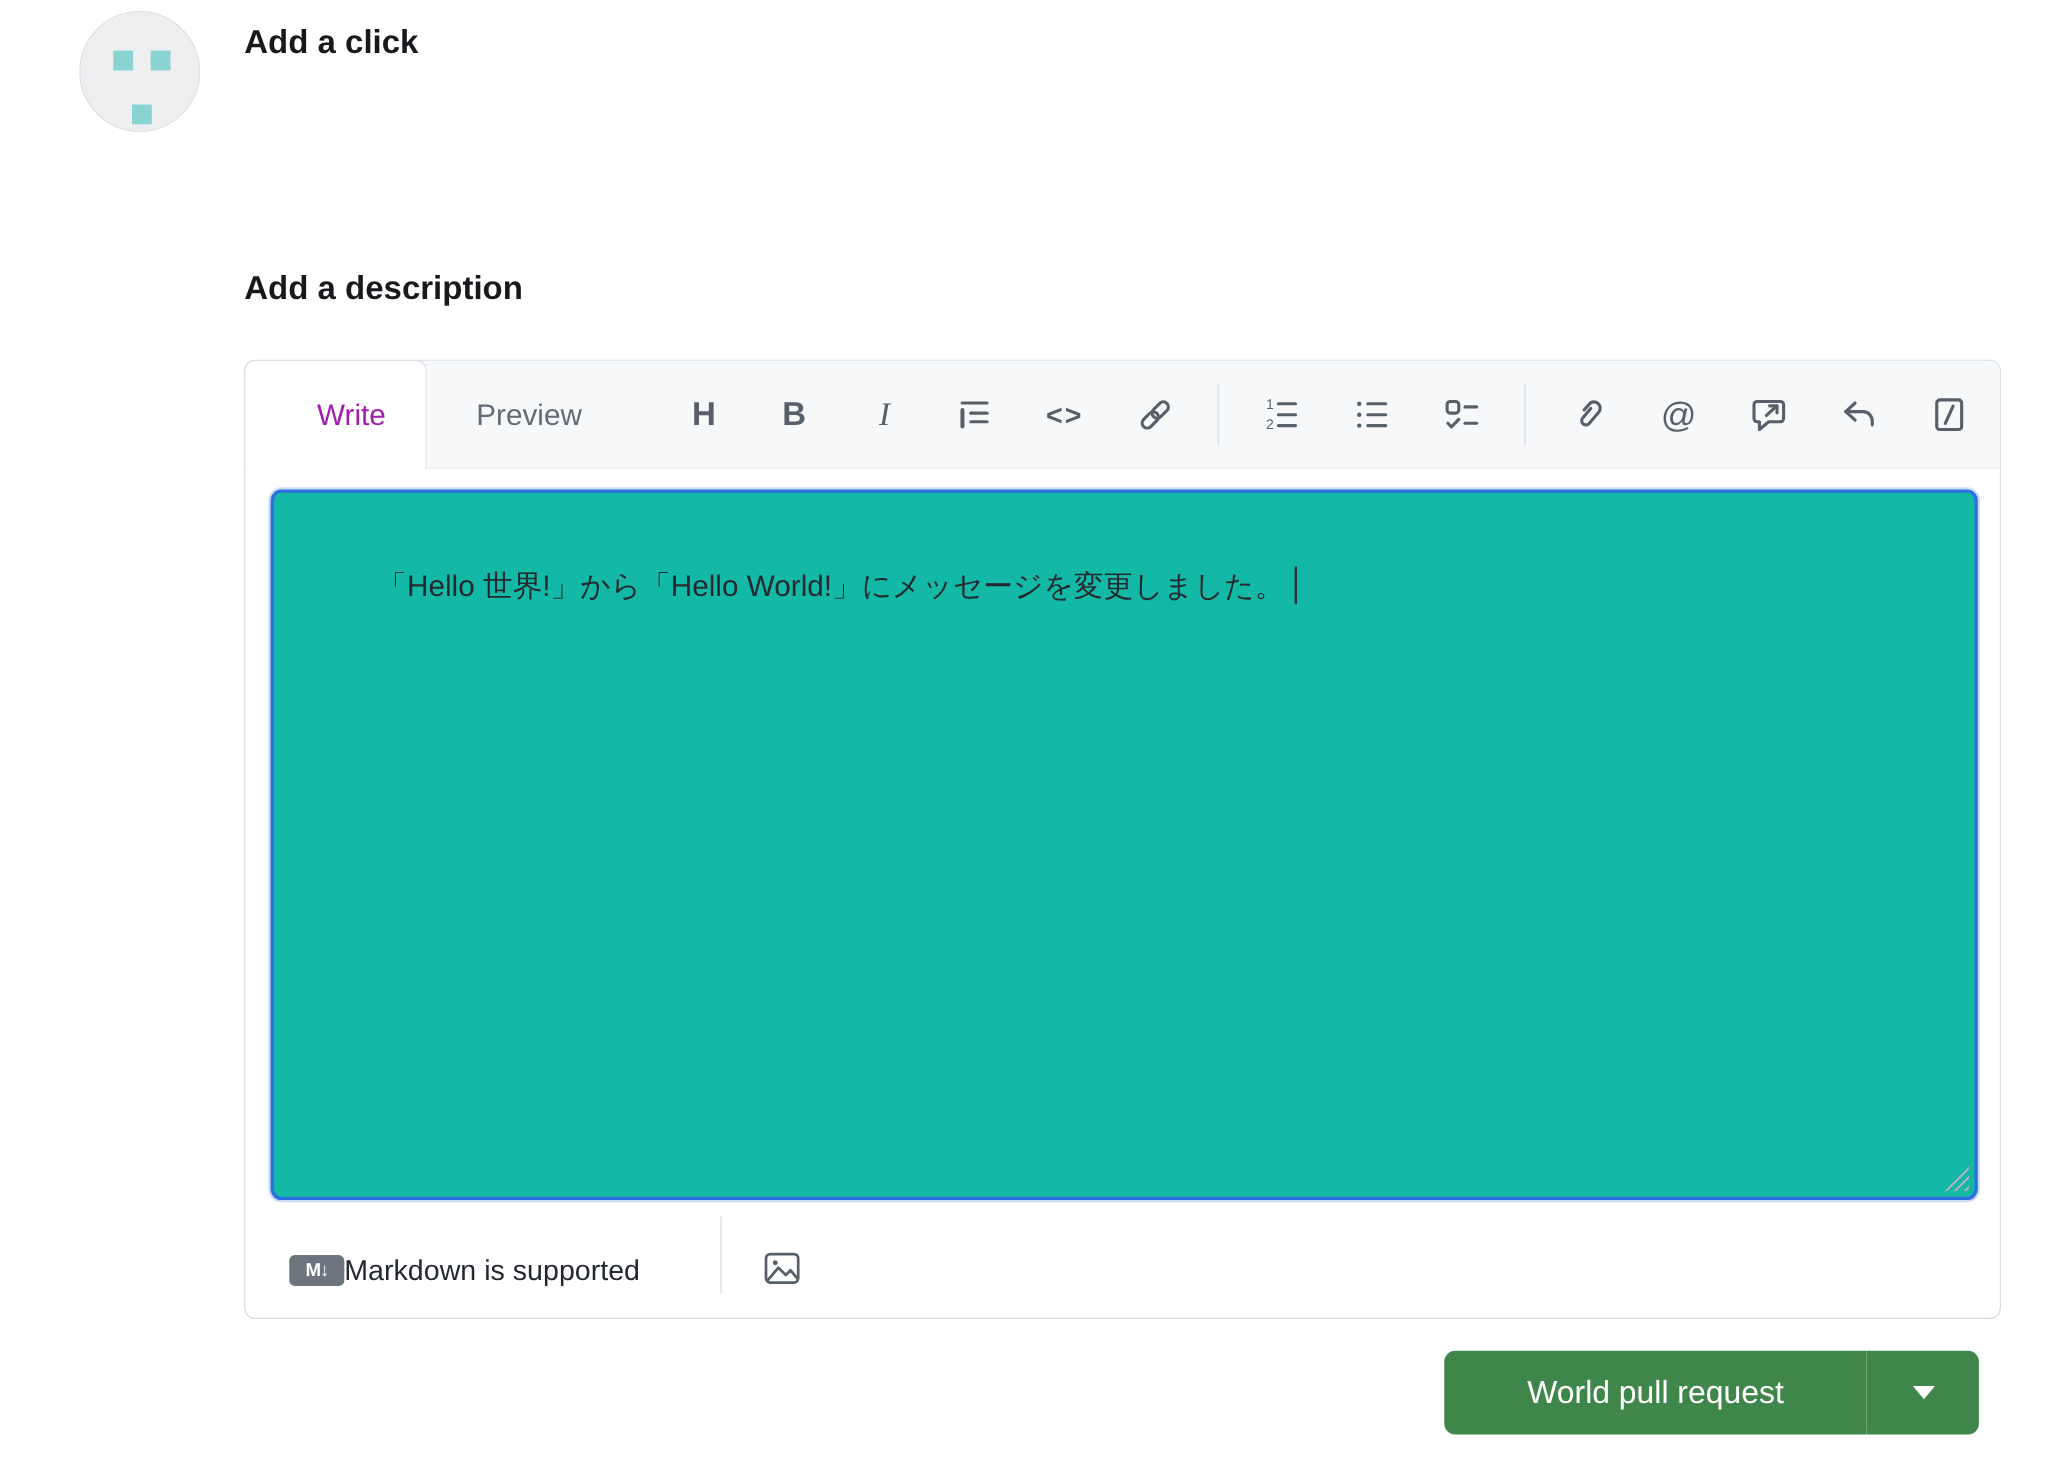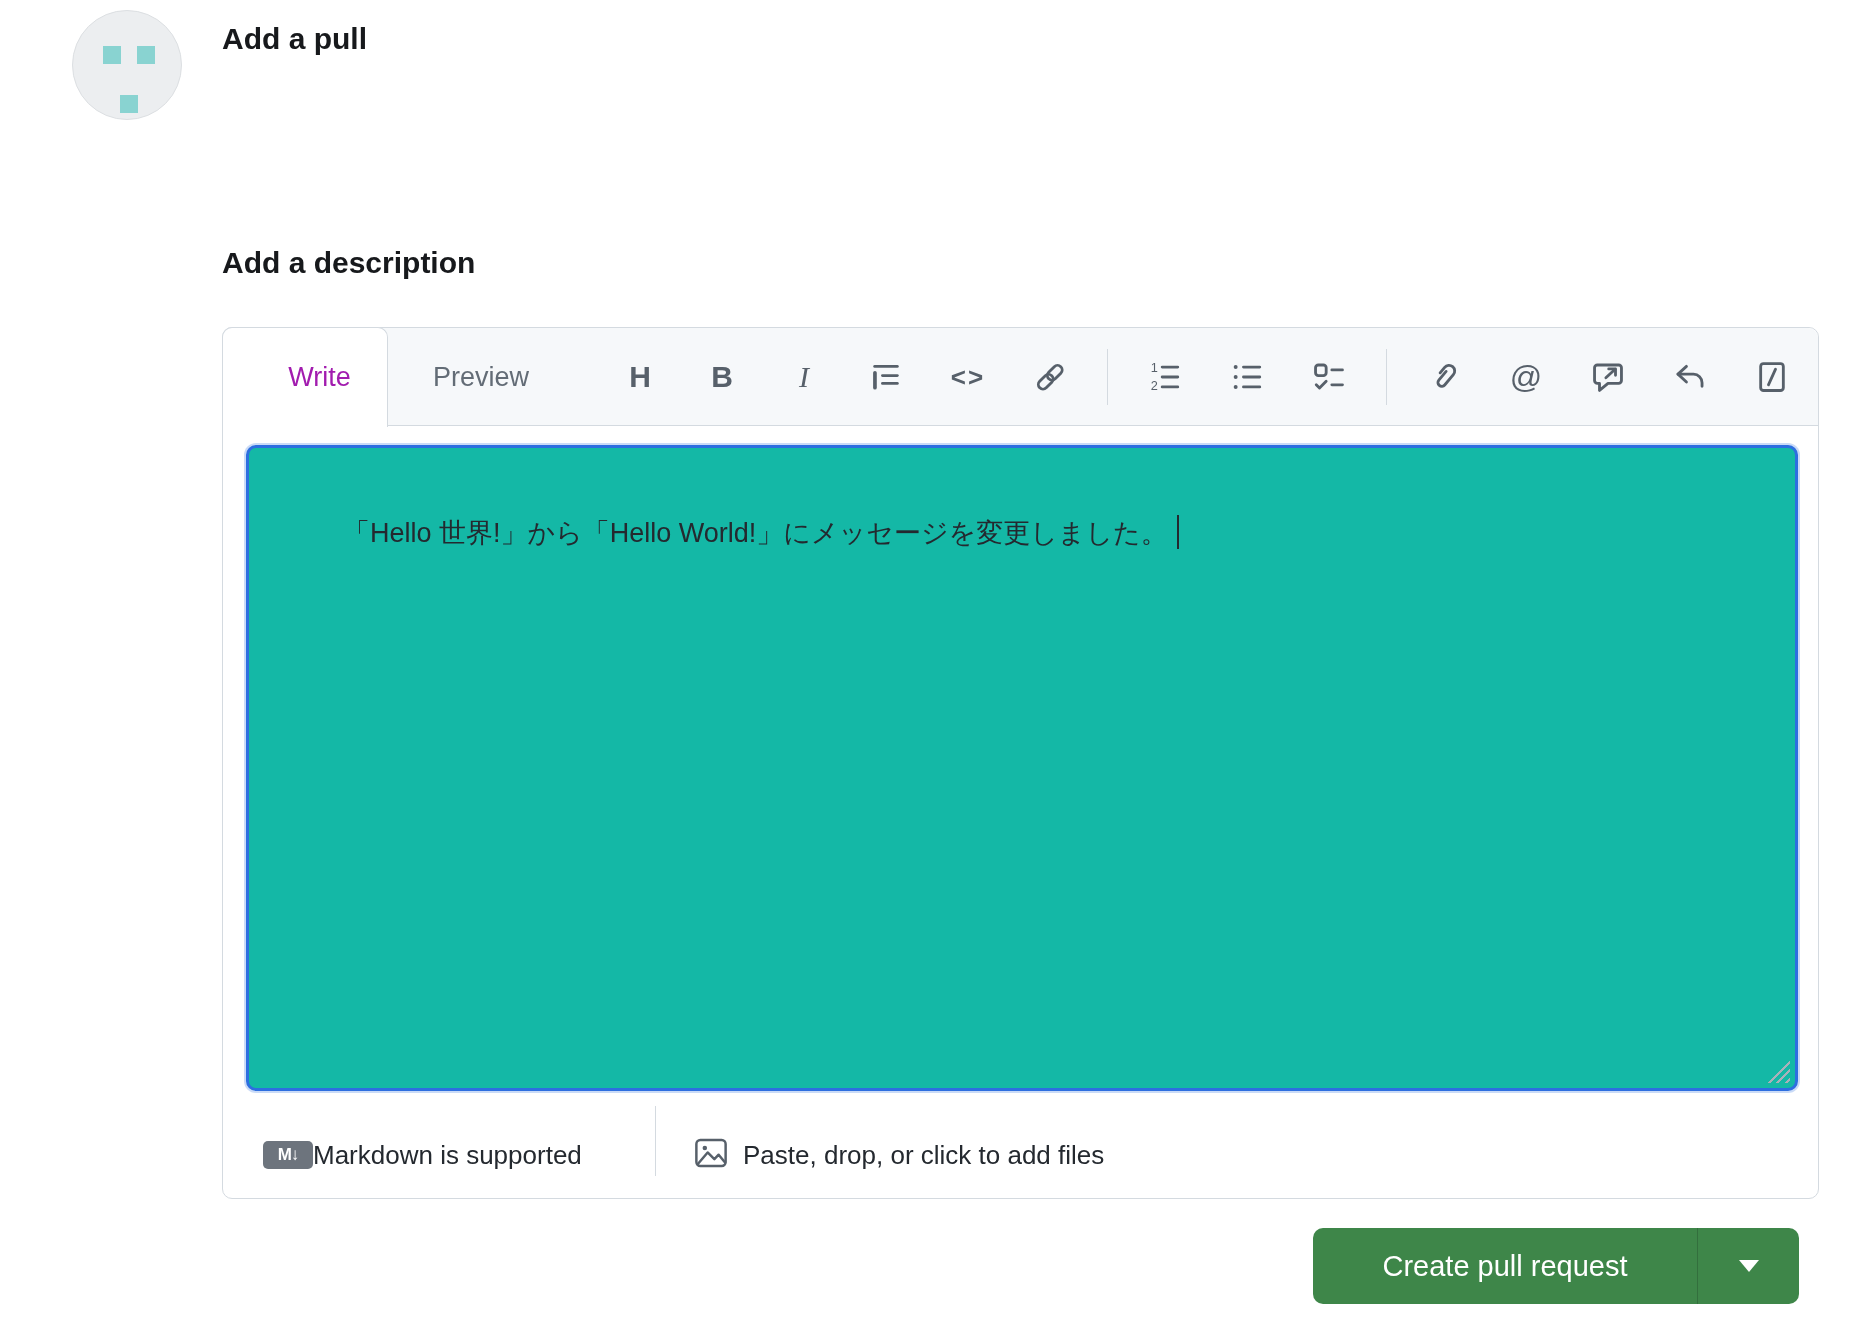--- a/index.html
+++ b/index.html
@@ -82,21 +82,21 @@
 <body>
 
 <div class="stage">
 
   <div class="avatar">
     <span class="sq sq1"></span>
     <span class="sq sq2"></span>
     <span class="sq sq3"></span>
   </div>
 
-  <div class="h-title">Add a pull</div>
+  <div class="h-title">Add a click</div>
 
 
   <div class="h-desc">Add a description</div>
 
   <div class="editor-box">
 
     <div class="tabbar">
       <div class="tab-write">Write</div>
       <div class="tab-preview">Preview</div>
 
@@ -198,25 +198,24 @@
       </div>
       <span class="ft-sep"></span>
       <div class="paste-group">
         <span class="paste-icon">
           <svg width="36" height="36" viewBox="0 0 32 32">
             <rect x="3" y="4.5" width="26" height="23" rx="3.5"></rect>
             <circle cx="10.5" cy="11.5" r="2" fill="#57606a" stroke="none"></circle>
             <path d="M4.5 25.5 L13 15.5 L19 21.5 L22.8 17.5 L28.5 24.5"></path>
           </svg>
         </span>
-        <span class="paste-text">Paste, drop, or click to add files</span>
       </div>
     </div>
   </div>
 
   <div class="pr-btn">
-    <button class="pr-main">Create pull request</button>
+    <button class="pr-main">World pull request</button>
     <div class="pr-caret">
       <span class="caret-down"></span>
     </div>
   </div>
 
 </div>
 
 </body></html>

